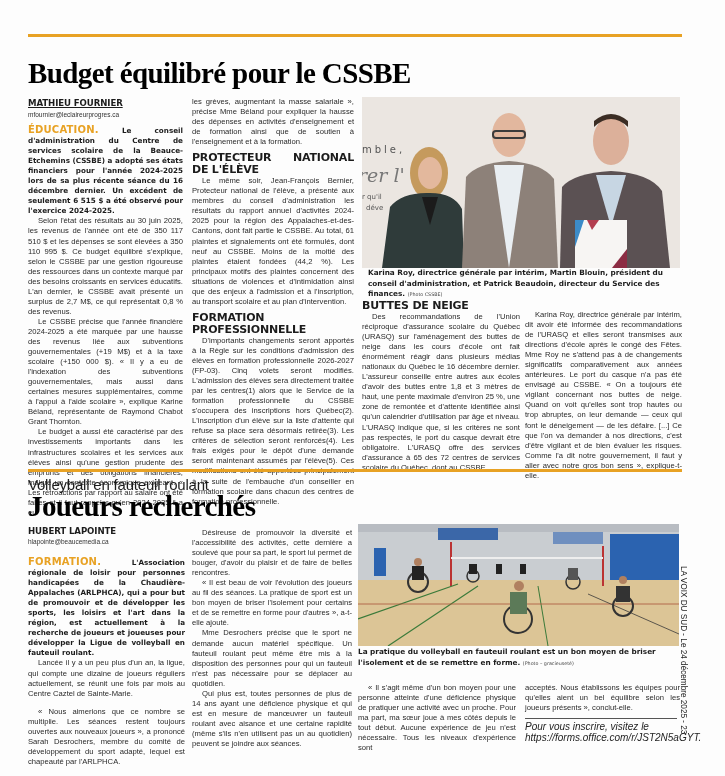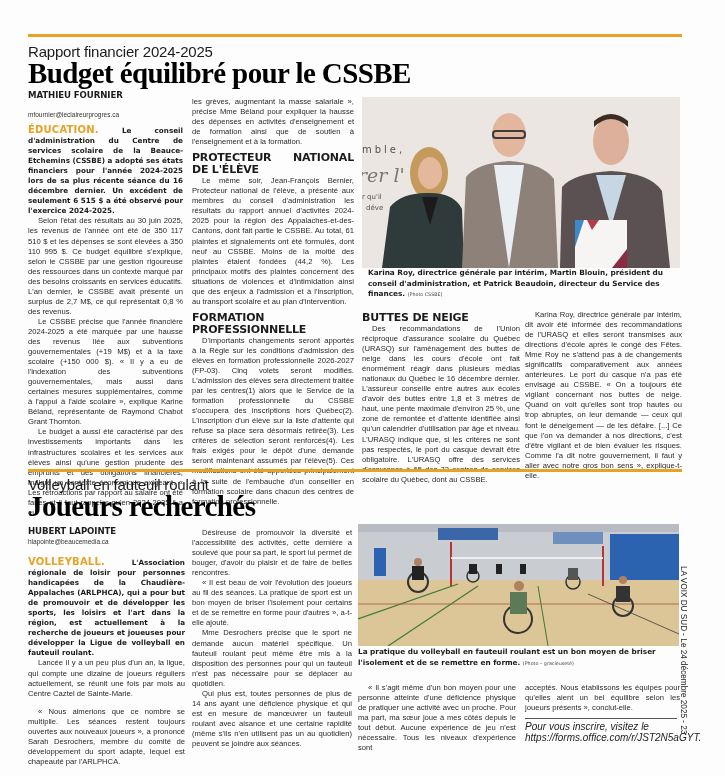--- a/index.html
+++ b/index.html
@@ -32,24 +32,23 @@
   .folio span { position: absolute; left: 0; top: 0; display: block; transform-origin: 0 0; transform: rotate(90deg) translate(0, -12px); white-space: nowrap; font-size: 8.2px; color: #222; }
 
   .signup { position: absolute; left: 482px; top: 728px; width: 170px; border-top: 0.8px solid #555; padding-top: 3px; font-style: italic; font-size: 10px; line-height: 10.5px; color: #222; }
 </style>
 </head>
 <body>
 
 <div class="page">
 
   <div class="rule-top"></div>
-  <div class="kicker" style="top:43px;">Rapport financier 2024-2025</div>
   <div class="headline" style="top:57px;font-size:29px;">Budget équilibré pour le CSSBE</div>
 
-  <div class="byline" style="top:90px;">MATHIEU FOURNIER</div>
+  <div class="byline" style="top:98px;text-decoration:underline;">MATHIEU FOURNIER</div>
   <div class="email" style="top:111px;">mfournier@leclaireurprogres.ca</div>
 
   <div class="col" style="left:0;top:125px;width:155px;">
     <p class="noindent lead"><span class="tag">ÉDUCATION.</span> <span>Le conseil d'administration du Centre de services scolaire de la Beauce-Etchemins (CSSBE) a adopté ses états financiers pour l'année 2024-2025 lors de sa plus récente séance du 16 décembre dernier. Un excédent de seulement 6 515 $ a été observé pour l'exercice 2024-2025.</span></p>
     <p>Selon l'état des résultats au 30 juin 2025, les revenus de l'année ont été de 350 117 510 $ et les dépenses se sont élevées à 350 110 995 $. Ce budget équilibré s'explique, selon le CSSBE par une gestion rigoureuse des ressources dans un contexte marqué par des besoins croissants en services éducatifs. L'an dernier, le CSSBE avait présenté un surplus de 2,7 M$, ce qui représentait 0,8 % des revenus.</p>
     <p>Le CSSBE précise que l'année financière 2024-2025 a été marquée par une hausse des revenus liée aux subventions gouvernementales (+19 M$) et à la taxe scolaire (+150 000 $). « Il y a eu de l'indexation des subventions gouvernementales, mais aussi dans certaines mesures supplémentaires, comme à l'appui à l'aide scolaire », explique Karine Béland, représentante de Raymond Chabot Grant Thornton.</p>
     <p>Le budget a aussi été caractérisé par des investissements importants dans les infrastructures scolaires et les services aux élèves ainsi qu'une gestion prudente des emprunts et des obligations financières, malgré un contexte économique exigeant. « Les rétroactions par rapport au salaire ont été faites et il faut rappeler qu'en 2024-2025 il a eu</p>
   </div>
 
   <div class="col" style="left:164px;top:97px;width:162px;">
@@ -88,37 +87,37 @@
       <polygon points="225,123 237,123 230,133" fill="#b33d4f"></polygon>
       <polygon points="265,152 265,171 250,171" fill="#8c2c43"></polygon>
     </svg>
   </div>
   <div class="caption" style="left:340px;top:268px;width:314px;">
     <span>Karina Roy, directrice générale par intérim, Martin Blouin, président du conseil d'administration, et Patrick Beaudoin, directeur du Service des finances.</span>
     <span class="credit">(Photo CSSBE)</span>
   </div>
 
   <div class="col" style="left:334px;top:300px;width:158px;">
-    <p class="subhead" style="margin-top:12px">BUTTES DE NEIGE</p>
+    <p class="subhead" style="margin-top:0">BUTTES DE NEIGE</p>
     <p>Des recommandations de l'Union réciproque d'assurance scolaire du Québec (URASQ) sur l'aménagement des buttes de neige dans les cours d'école ont fait énormément réagir dans plusieurs médias nationaux du Québec le 16 décembre dernier. L'assureur conseille entre autres aux écoles d'avoir des buttes entre 1,8 et 3 mètres de haut, une pente maximale d'environ 25 %, une zone de remontée et d'attente identifiée ainsi qu'un calendrier d'utilisation par âge et niveau. L'URASQ indique que, si les critères ne sont pas respectés, le port du casque devrait être obligatoire. L'URASQ offre des services d'assurance à 65 des 72 centres de services scolaire du Québec, dont au CSSBE.</p>
   </div>
 
   <div class="col" style="left:497px;top:310px;width:157px;">
     <p>Karina Roy, directrice générale par intérim, dit avoir été informée des recommandations de l'URASQ et elles seront transmises aux directions d'école après le congé des Fêtes. Mme Roy ne s'attend pas à de changements significatifs comparativement aux années antérieures. Le port du casque n'a pas été envisagé au CSSBE. « On a toujours été vigilant concernant nos buttes de neige. Quand on voit qu'elles sont trop hautes ou trop abruptes, on leur demande — ceux qui font le déneigement — de les défaire. [...] Ce que l'on va demander à nos directions, c'est d'être vigilant et de bien évaluer les risques. Comme l'a dit notre gouvernement, il faut y aller avec notre gros bon sens », explique-t-elle.</p>
   </div>
 
   <div class="rule-mid"></div>
   <div class="kicker" style="top:476px;">Volleyball en fauteuil roulant</div>
   <div class="headline" style="top:490px;font-size:29px;">Joueurs recherchés</div>
 
   <div class="byline" style="top:526px;">HUBERT LAPOINTE</div>
   <div class="email" style="top:538px;">hlapointe@beaucemedia.ca</div>
 
   <div class="col" style="left:0;top:557px;width:157px;">
-    <p class="noindent lead"><span class="tag">VOLLEYBALL.</span> <span>L'Association régionale de loisir pour personnes handicapées de la Chaudière-Appalaches (ARLPHCA), qui a pour but de promouvoir et de développer les sports, les loisirs et l'art dans la région, est actuellement à la recherche de joueurs et joueuses pour développer la Ligue de volleyball en fauteuil roulant.</span></p>
+    <p class="noindent lead"><span class="tag">FORMATION.</span> <span>L'Association régionale de loisir pour personnes handicapées de la Chaudière-Appalaches (ARLPHCA), qui a pour but de promouvoir et de développer les sports, les loisirs et l'art dans la région, est actuellement à la recherche de joueurs et joueuses pour développer la Ligue de volleyball en fauteuil roulant.</span></p>
     <p>Lancée il y a un peu plus d'un an, la ligue, qui compte une dizaine de joueurs réguliers actuellement, se réunit une fois par mois au Centre Caztel de Sainte-Marie.</p>
     <p style="margin-top:8px">« Nous aimerions que ce nombre se multiplie. Les séances restent toujours ouvertes aux nouveaux joueurs », a prononcé Sarah Desrochers, membre du comité de développement du sport adapté, lequel est chapeauté par l'ARLPHCA.</p>
   </div>
 
   <div class="col" style="left:164px;top:528px;width:160px;">
     <p>Désireuse de promouvoir la diversité et l'accessibilité des activités, cette dernière a soulevé que pour sa part, le sport lui permet de bouger, d'avoir du plaisir et de faire de belles rencontres.</p>
     <p>« Il est beau de voir l'évolution des joueurs au fil des séances. La pratique de sport est un bon moyen de briser l'isolement pour certains et de se remettre en forme pour d'autres », a-t-elle ajouté.</p>
     <p>Mme Desrochers précise que le sport ne demande aucun matériel spécifique. Un fauteuil roulant peut même être mis à la disposition des personnes pour qui un fauteuil n'est pas nécessaire pour se déplacer au quotidien.</p>
     <p>Qui plus est, toutes personnes de plus de 14 ans ayant une déficience physique et qui est en mesure de manœuvrer un fauteuil roulant avec aisance et une certaine rapidité (même s'ils n'en utilisent pas un au quotidien) peuvent se joindre aux séances.</p>
   </div>

